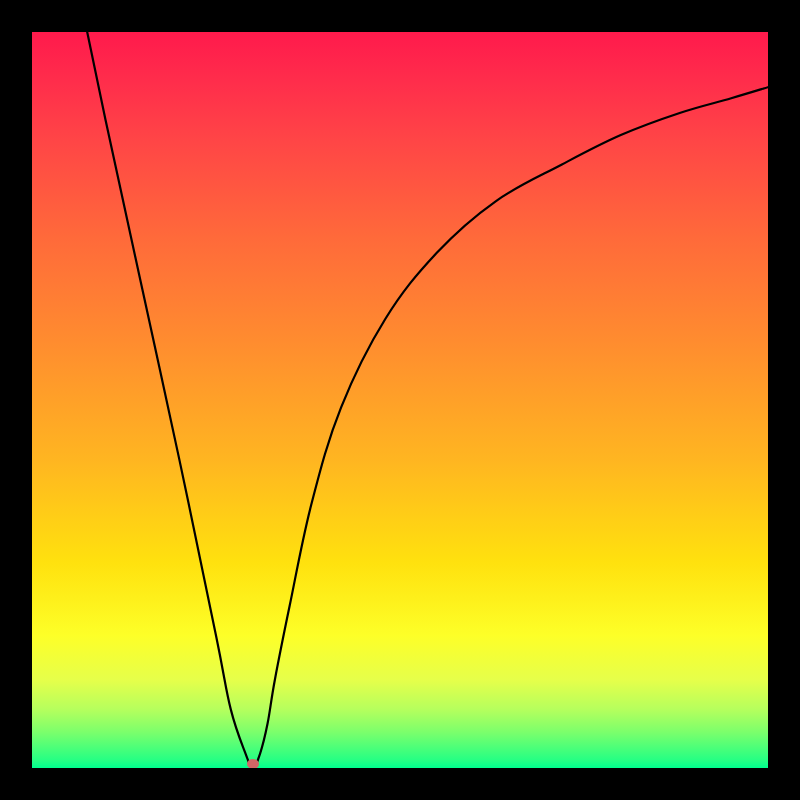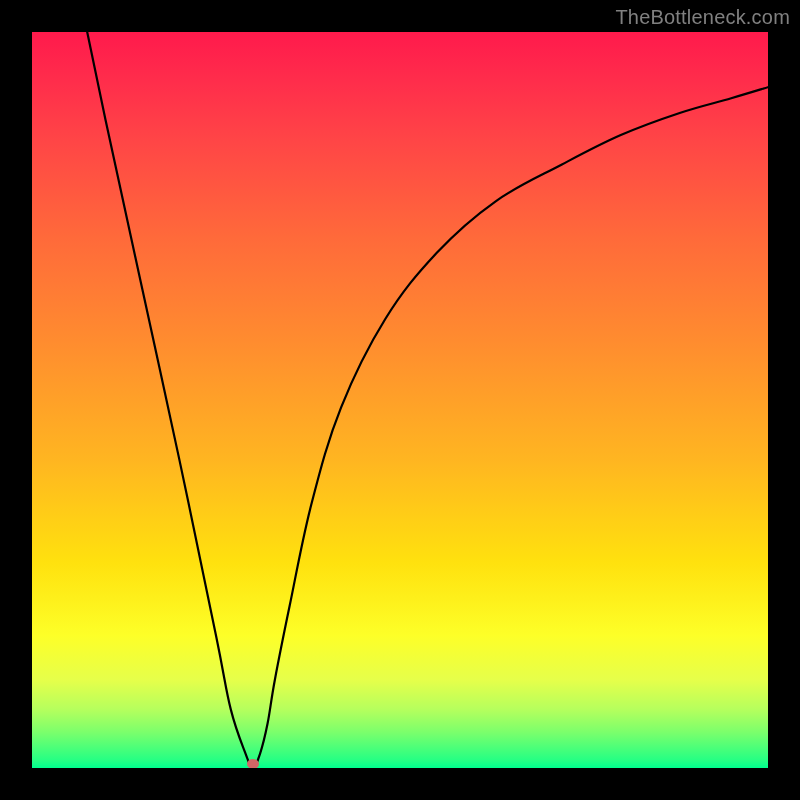--- a/index.html
+++ b/index.html
@@ -85,15 +85,14 @@
     <svg class="curve" viewBox="0 0 736 736" preserveAspectRatio="none">
       <path id="curve-path" fill="none" stroke="#000000" stroke-width="2.2" stroke-linecap="round" stroke-linejoin="round" d="M 55.20 0.00 C 58.51 15.90, 63.66 41.95, 73.60 88.32 C 83.54 134.69, 97.15 196.66, 110.40 257.60 C 123.65 318.54, 133.95 364.61, 147.20 426.88 C 160.45 489.15, 174.73 558.48, 184.00 603.52 C 193.27 648.56, 193.42 655.92, 198.72 677.12 C 204.02 698.32, 209.47 710.68, 213.44 721.28 C 217.41 731.88, 218.15 736.00, 220.80 736.00 C 223.45 736.00, 225.51 729.23, 228.16 721.28 C 230.81 713.33, 232.87 705.09, 235.52 691.84 C 238.17 678.59, 238.91 668.88, 242.88 647.68 C 246.85 626.48, 250.98 605.88, 257.60 574.08 C 264.22 542.28, 270.41 506.81, 279.68 471.04 C 288.95 435.27, 295.87 408.48, 309.12 375.36 C 322.37 342.24, 336.06 314.86, 353.28 287.04 C 370.50 259.22, 384.93 242.00, 404.80 220.80 C 424.67 199.60, 441.16 185.18, 463.68 169.28 C 486.20 153.38, 507.40 144.40, 529.92 132.48 C 552.44 120.56, 567.60 112.31, 588.80 103.04 C 610.00 93.77, 627.81 87.58, 647.68 80.96 C 667.55 74.34, 683.30 70.88, 699.20 66.24 C 715.10 61.60, 729.38 57.19, 736.00 55.20"></path>
     </svg>
 
     <div id="dip-dot" class="dip-dot" style="left: 220.8px; top: 732px;"></div>
 
   </div>
 
   <div class="border"></div>
 
-  <div class="watermark">TheBottleneck.com</div>
 
 </div>
 
 </body></html>

